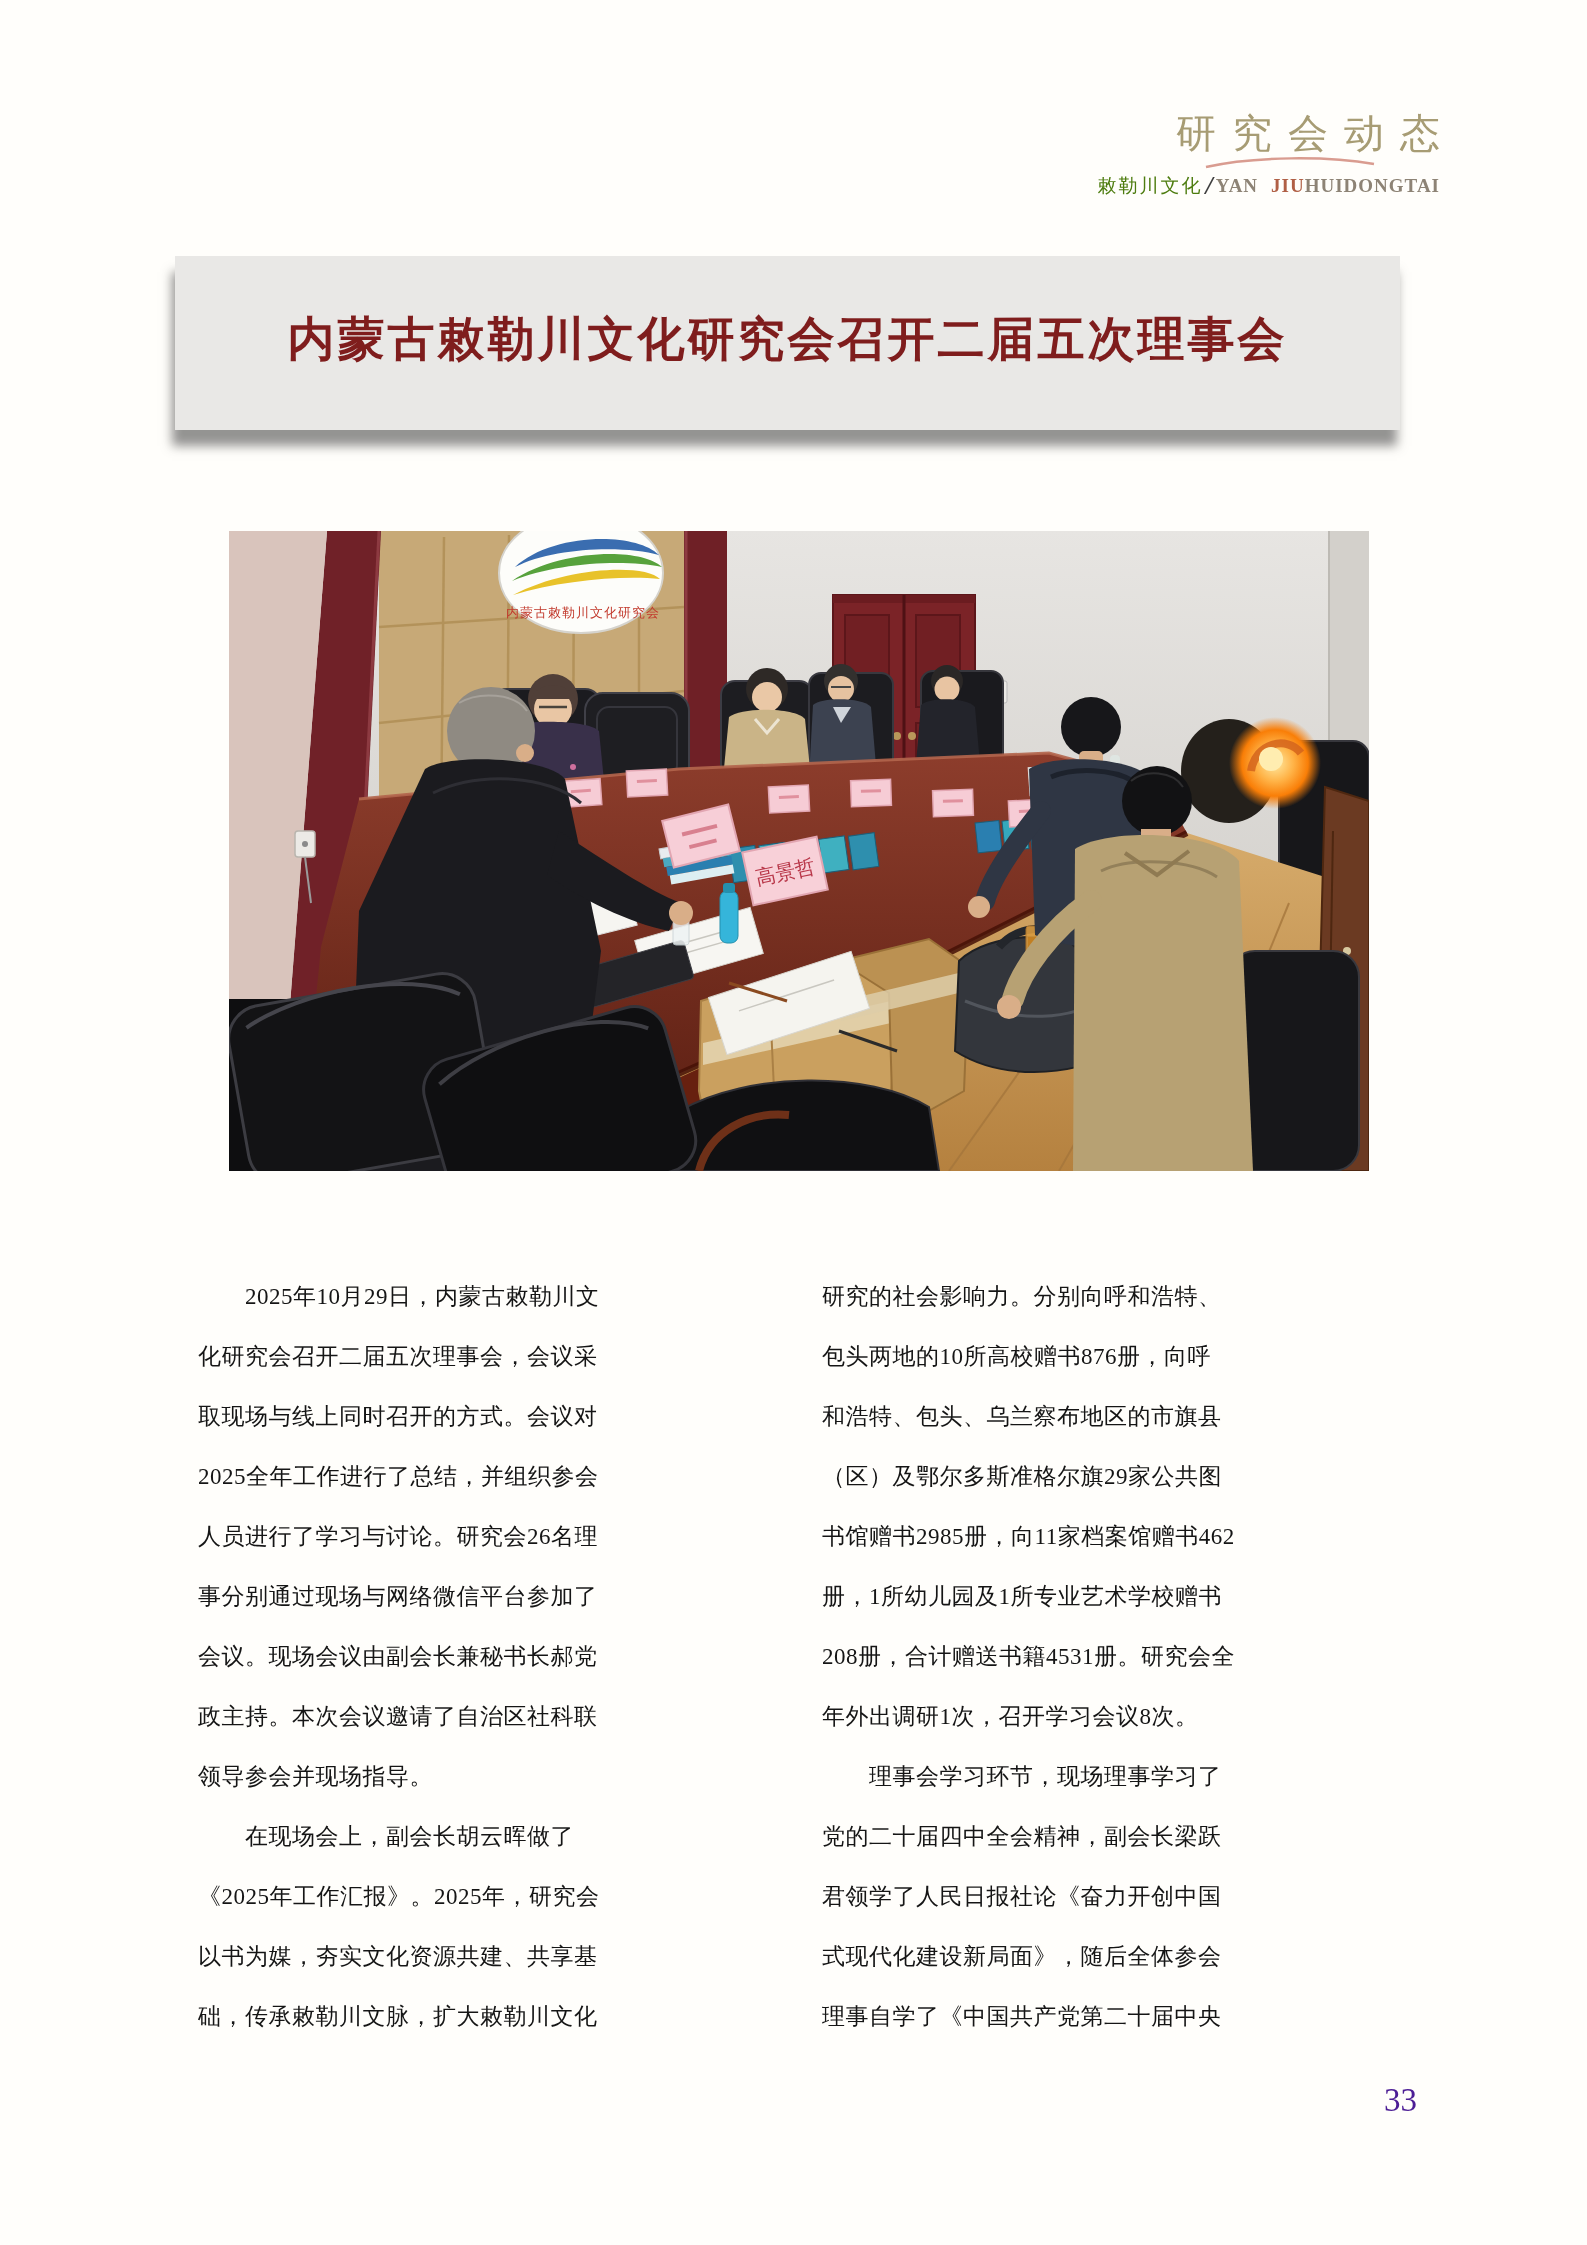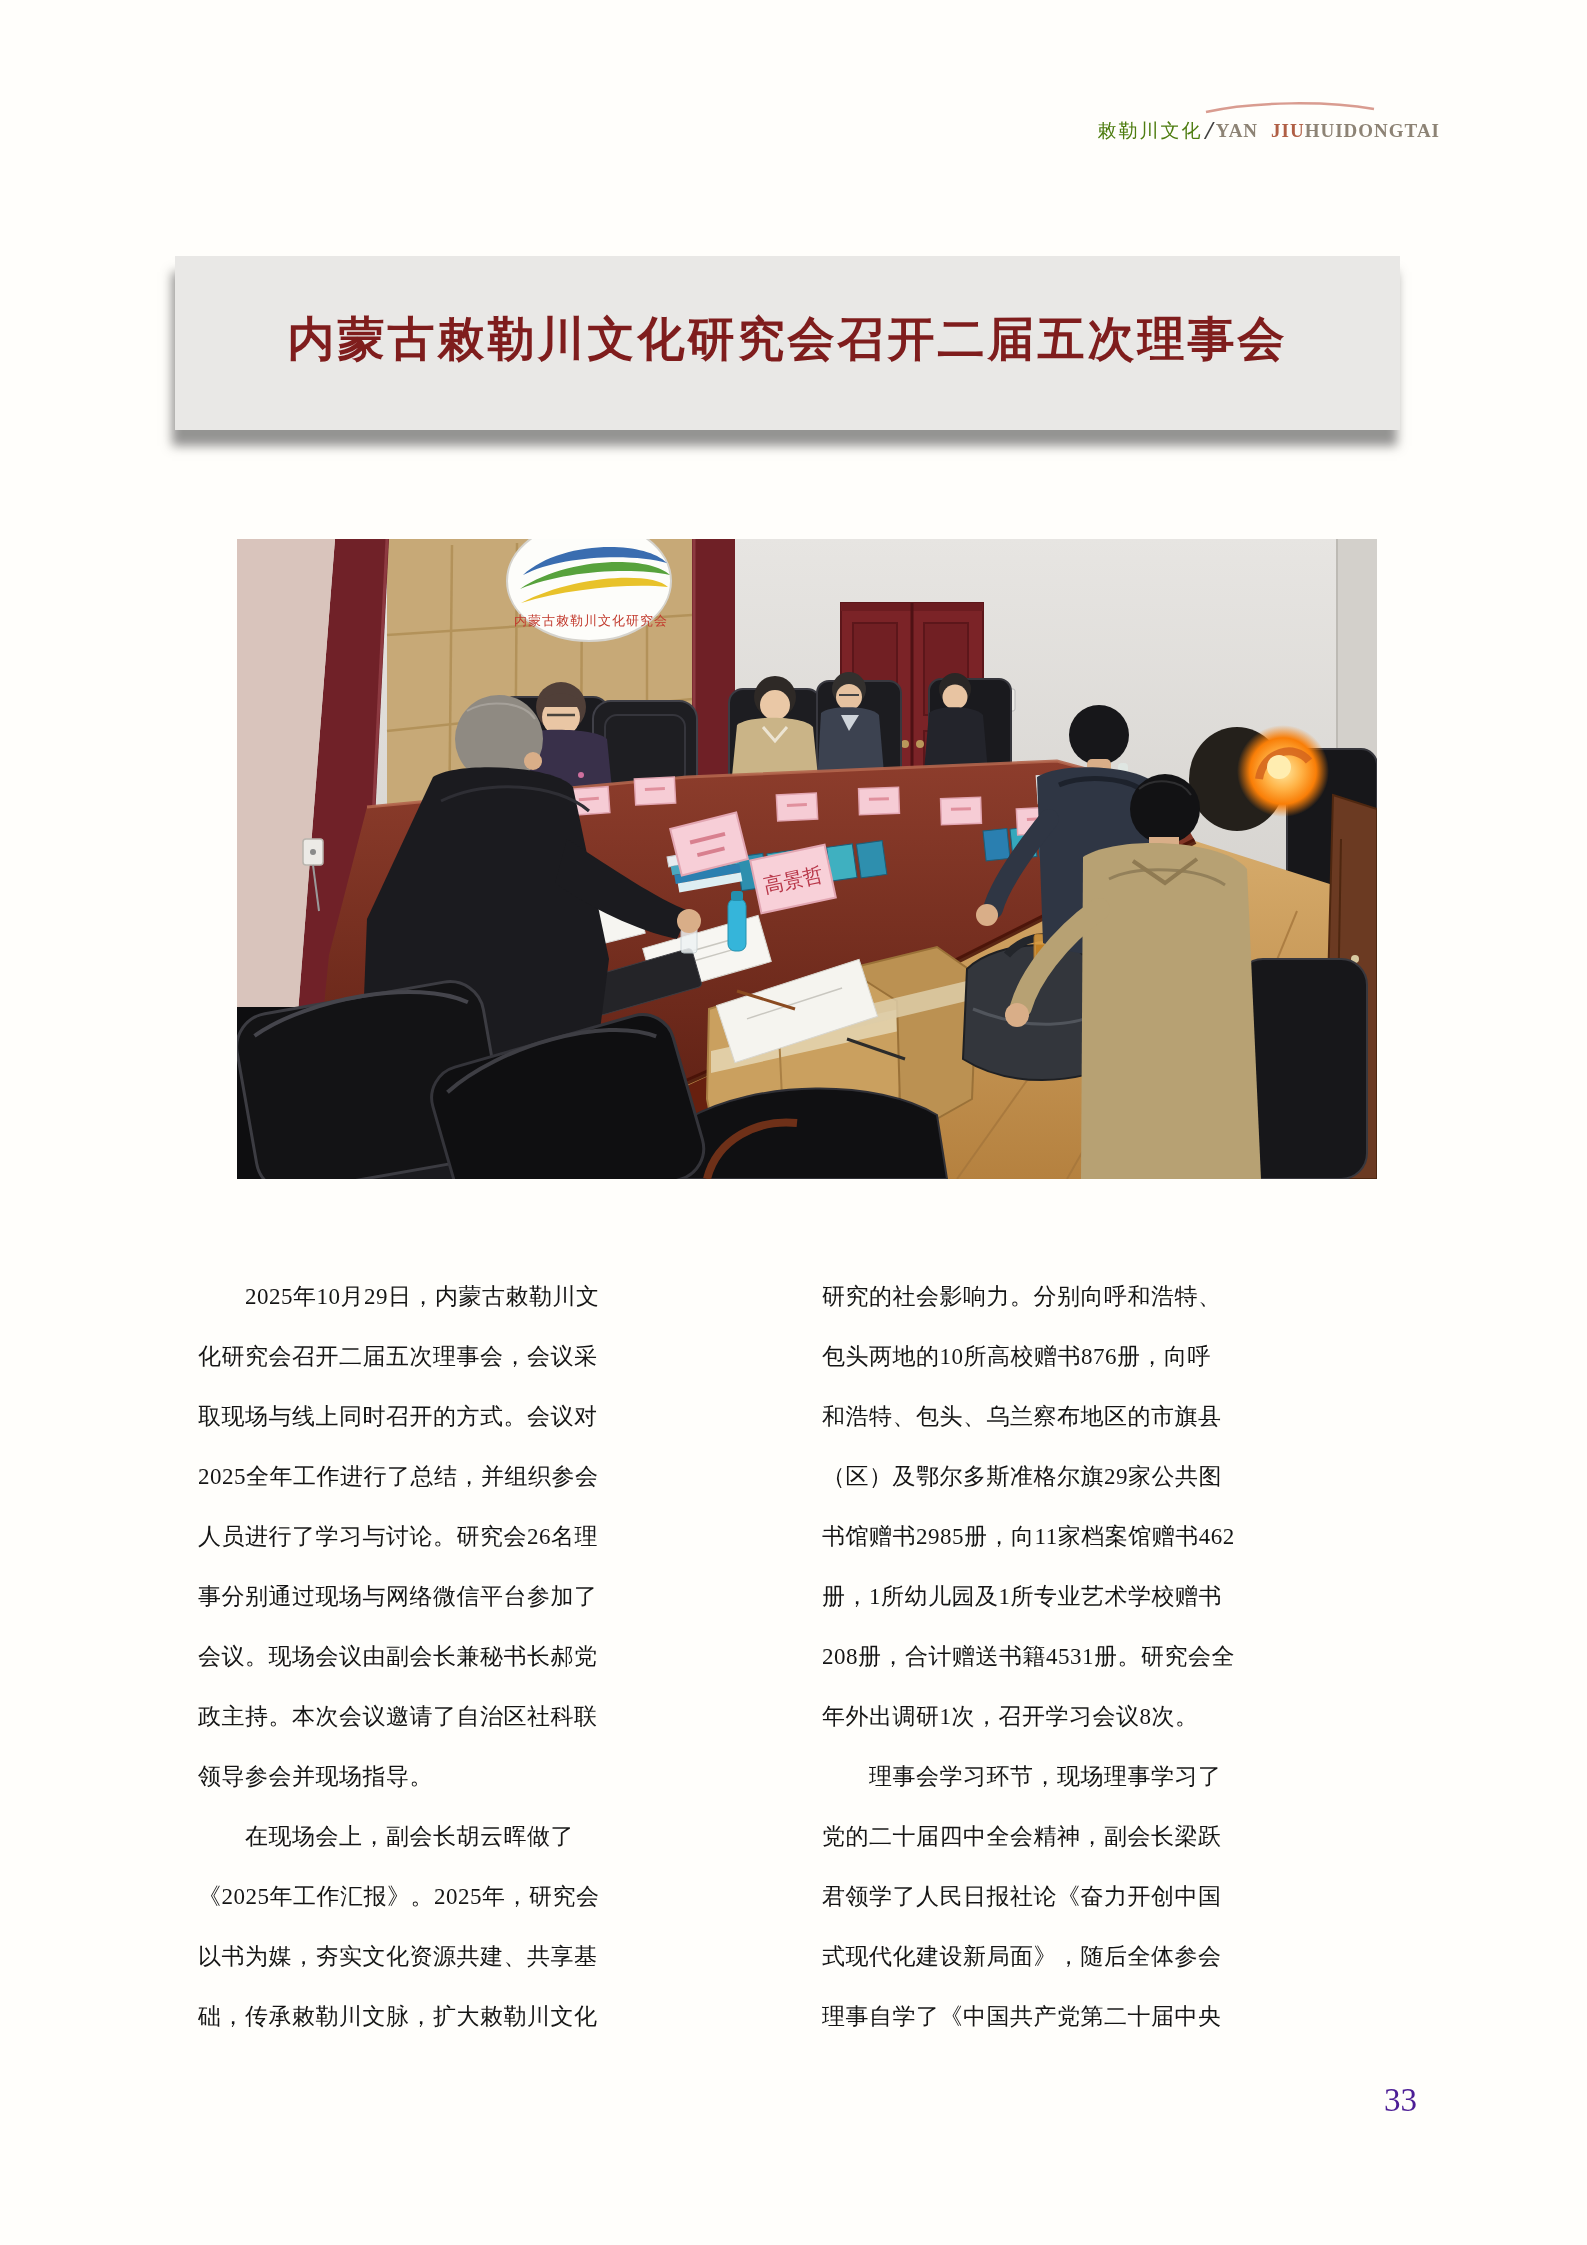--- a/index.html
+++ b/index.html
@@ -46,33 +46,34 @@
   .col.right{left:822px;}
   
   .pageno{position:absolute;top:2082px;right:170px;font-size:33px;color:#4c1d95;}
 </style>
 </head>
 <body>
 
 <div class="page">
 
   <div class="hdr">
+    <div class="hdr-title">研究会动态</div>
     <div class="hdr-sub">
       <svg class="hdr-flourish" viewBox="0 0 172 14">
         <path d="M2,12 C 50,1 125,1 170,9" fill="none" stroke="#c05a4a" stroke-width="2.5" opacity="0.6"></path>
       </svg>
       <span class="hdr-brand">敕勒川文化</span><span class="hdr-slash">/</span><span class="hdr-roman"><span>YAN</span><span class="mid">JIU</span><span>HUIDONGTAI</span></span>
     </div>
   </div>
 
   <section class="banner">
     <h1>内蒙古敕勒川文化研究会召开二届五次理事会</h1>
   </section>
 
-  <figure class="photo" style="margin:12px">
+  <figure class="photo" style="margin:4px">
     <svg viewBox="0 0 1140 640" preserveAspectRatio="none">
       <defs>
         <linearGradient id="wallGrad" x1="0" y1="0" x2="0" y2="1">
           <stop offset="0" stop-color="#e7e5e2"></stop>
             <stop offset="1" stop-color="#c9c6c1"></stop>
         </linearGradient>
         <linearGradient id="tableGrad" x1="0" y1="0" x2="0" y2="1">
           <stop offset="0" stop-color="#8d3d2c"></stop>
             <stop offset="1" stop-color="#571c10"></stop>
         </linearGradient>

